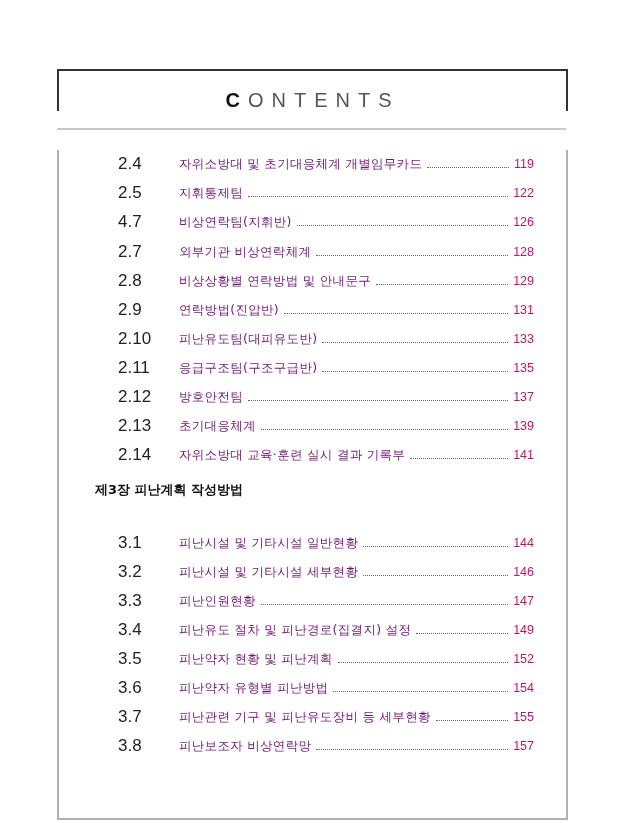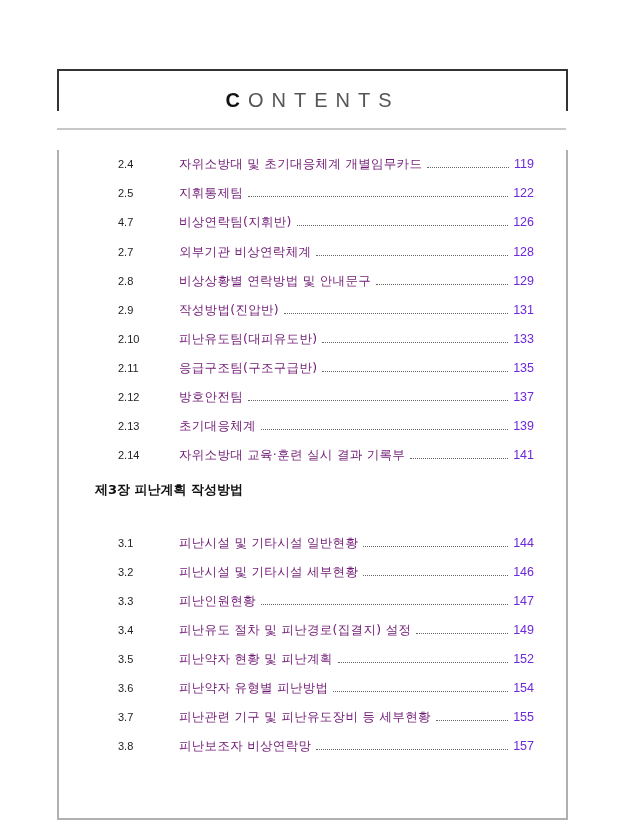--- a/index.html
+++ b/index.html
@@ -9,24 +9,24 @@
              border-top:2px solid #333; border-left:2px solid #333; border-right:2px solid #333; }
   .title { position:absolute; left:0; right:0; top:19px; text-align:center;
            font-family:"Liberation Sans", sans-serif; font-size:20px; letter-spacing:8px;
            color:#555; line-height:20px; }
   .title .first { color:#111; font-weight:bold; }
   .sep { position:absolute; left:57px; top:128px; width:509px; height:2px; background:#c8c8c8; }
   .frame { position:absolute; left:57px; top:150px; width:507px; height:668px;
            border-left:2px solid #b0b0b0; border-right:2px solid #b0b0b0; border-bottom:2px solid #b0b0b0; }
   .row { position:absolute; left:118px; width:416px; height:20px; display:flex; align-items:center;
          font-size:12.5px; line-height:20px; }
-  .num { width:61px; font-family:"Liberation Sans", sans-serif; font-size:11px; color:#222; }
+  .num { width:61px; font-family:"Liberation Sans", sans-serif; font-size:17px; color:#222; }
   .lbl { white-space:nowrap; color:#701a75; letter-spacing:0.3px; }
   .dots { flex:1; margin:0 5px; border-bottom:1px dotted #666; height:0; position:relative; top:3px; }
-  .pg { font-family:"Liberation Sans", sans-serif; font-size:12.5px; color:#6d28d9; }
+  .pg { font-family:"Liberation Sans", sans-serif; font-size:12.5px; color:#be185d; }
   .chapter { position:absolute; left:95px; top:481px; font-size:13px; font-weight:bold; color:#111; }
 </style>
 </head>
 <body>
 
 <div class="top-box">
   <div class="title"><span class="first">C</span><span>ONTENTS</span></div>
 </div>
 <div class="sep"></div>
 <div class="frame"></div>
@@ -56,21 +56,21 @@
     <span class="pg">128</span>
   </div>
 <div class="row" style="top:271px">
     <span class="num">2.8</span>
     <span class="lbl">비상상황별 연락방법 및 안내문구</span>
     <span class="dots"></span>
     <span class="pg">129</span>
   </div>
 <div class="row" style="top:300px">
     <span class="num">2.9</span>
-    <span class="lbl">작성방법(진압반)</span>
+    <span class="lbl">연락방법(진압반)</span>
     <span class="dots"></span>
     <span class="pg">131</span>
   </div>
 <div class="row" style="top:329px">
     <span class="num">2.10</span>
     <span class="lbl">피난유도팀(대피유도반)</span>
     <span class="dots"></span>
     <span class="pg">133</span>
   </div>
 <div class="row" style="top:358px">

